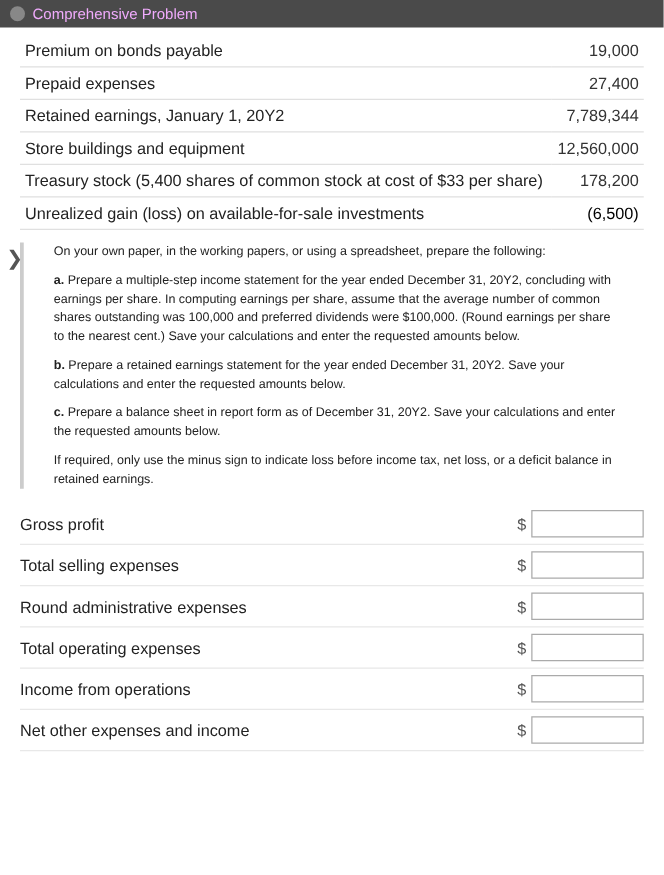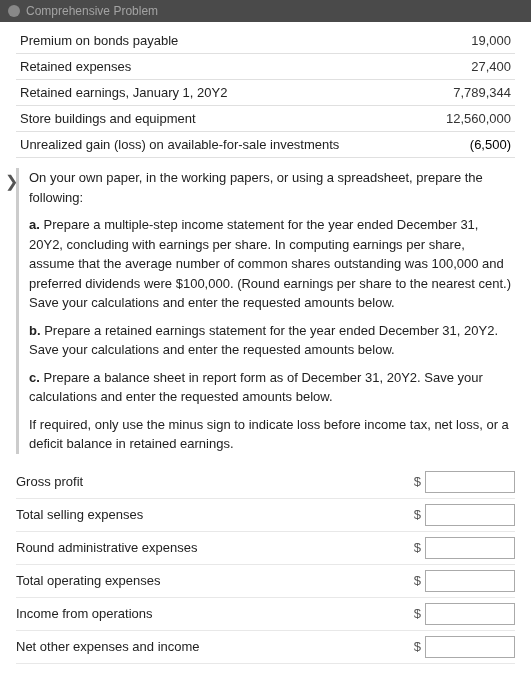--- a/index.html
+++ b/index.html
@@ -10,21 +10,21 @@
     body {
       font-family: Arial, sans-serif;
       font-size: 13px;
       background: #fff;
       width: 531px;
       min-height: 700px;
       color: #222;
     }
     .title-bar {
       background: #4a4a4a;
-      color: #a3a3a3;
+      color: #f0abfc;
       font-size: 12px;
       padding: 4px 8px;
       display: flex;
       align-items: center;
     }
     .title-bar-icon {
       width: 12px;
       height: 12px;
       background: #888;
       border-radius: 50%;
@@ -99,51 +99,55 @@
     .form-input {
       width: 90px;
       height: 22px;
       border: 1px solid #aaa;
       background: #fff;
       font-size: 12px;
       padding: 2px 4px;
       text-align: right;
     }
     .instruction-text {
-      font-size: 13px;
+      font-size: 10px;
       line-height: 1.55;
-      margin: 8px 4px;
+      margin: 8px 18px;
     }
   </style>
 </head>
 <body>
 
 <div class="title-bar">
   <div class="title-bar-icon"></div>
   <span>Comprehensive Problem</span>
 </div>
 
 <div class="content">
   <table class="data-table">
     <tbody id="table-body">
     <tr>
           <td>Premium on bonds payable</td>
           <td>19,000</td>
         </tr>
         <tr>
-          <td>Retained expenses</td>
+          <td>Prepaid expenses</td>
           <td>27,400</td>
         </tr>
         <tr>
           <td>Retained earnings, January 1, 20Y2</td>
           <td>7,789,344</td>
         </tr>
         <tr>
           <td>Store buildings and equipment</td>
           <td>12,560,000</td>
+        </tr>
+        <tr>
+          <td>Treasury stock (5,400 shares of common stock at cost of $33 per share)</td>
+          <td>178,200</td>
         </tr>
         <tr>
           <td>Unrealized gain (loss) on available-for-sale investments</td>
           <td class="parens">(6,500)</td>
         </tr>
       </tbody>
   </table>
 
   <div class="instruction-block">
     <span class="arrow">❯</span>

